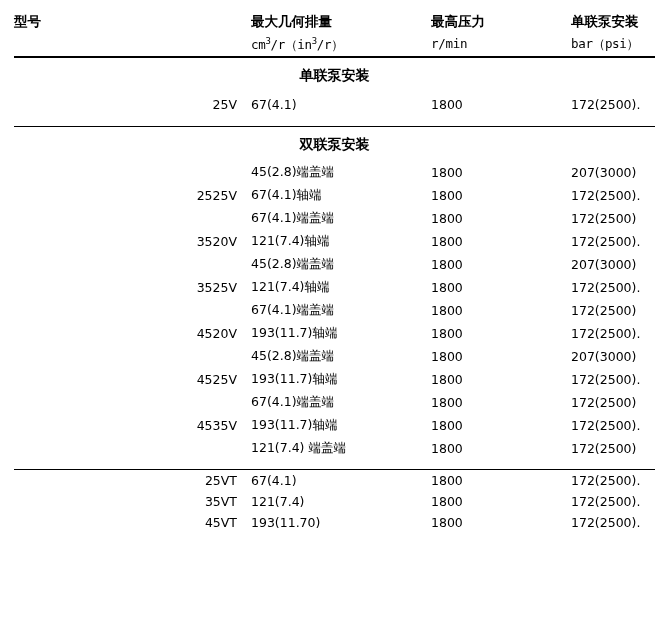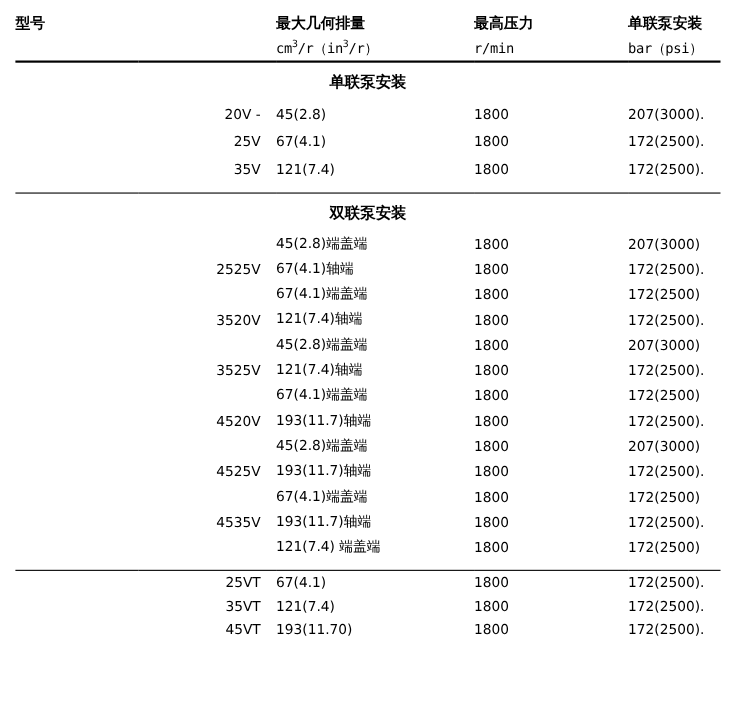--- a/index.html
+++ b/index.html
@@ -133,34 +133,22 @@
     </thead>
     <tbody>
       <tr class="head-rule">
           <td colspan="5"></td>
         </tr>
 
       <tr>
         <td class="group" colspan="5">单联泵安装</td>
       </tr>
       <tr class="r-tall">
-        <td class="model" colspan="2">20V -</td>
-        <td class="disp">45(2.8)</td>
-        <td class="speed">1800</td>
-        <td class="press">207(3000).</td>
-      </tr>
-      <tr class="r-tall">
         <td class="model" colspan="2">25V</td>
         <td class="disp">67(4.1)</td>
-        <td class="speed">1800</td>
-        <td class="press">172(2500).</td>
-      </tr>
-      <tr class="r-tall">
-        <td class="model" colspan="2">35V</td>
-        <td class="disp">121(7.4)</td>
         <td class="speed">1800</td>
         <td class="press">172(2500).</td>
       </tr>
       <tr class="spacer">
           <td colspan="5"></td>
         </tr>
       <tr class="section-rule">
           <td colspan="5"></td>
         </tr>
 

